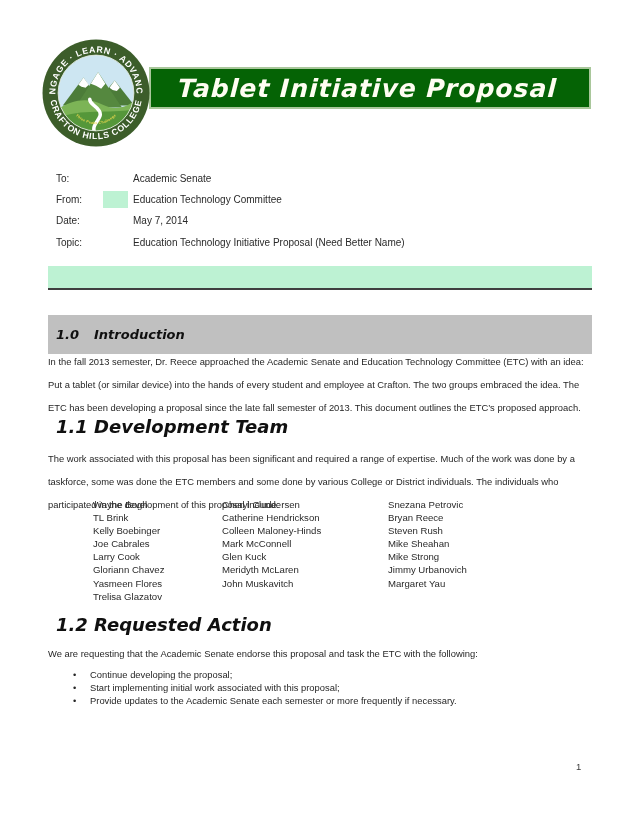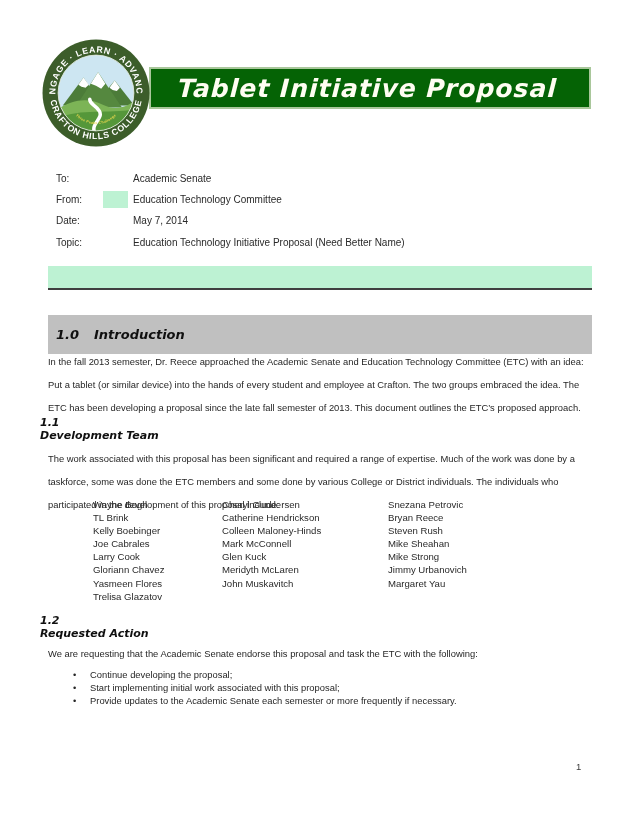--- a/index.html
+++ b/index.html
@@ -38,21 +38,21 @@
     background:#bdf2d3; border-bottom:2px solid #3f3f3f; box-sizing:content-box;
   }
 
   
   .script { font-family:"DejaVu Sans", sans-serif; font-style:italic; font-weight:bold; color:#101010; }
   .sec-bar {
     position:absolute; left:48px; top:315px; width:544px; height:39px;
     background:#c0c0c0; display:flex; align-items:center; font-size:13px;
   }
   .sec-bar .sec-num { margin-left:8px; width:38px; }
-  .subhead { position:absolute; left:40px; display:flex; font-size:11px;flex-direction:column; }
+  .subhead { position:absolute; left:56px; display:flex; font-size:18px; }
   .subhead .sec-num { width:38px; }
   .h11 { top:416px; }
   .h12 { top:614px; }
 
   .para { position:absolute; left:48px; width:544px; margin:0; font-size:9.4px; line-height:23px; color:#262626; }
   .p1 { top:350px; }
   .p2 { top:447px; }
   .p3 { top:642px; }
 
   

